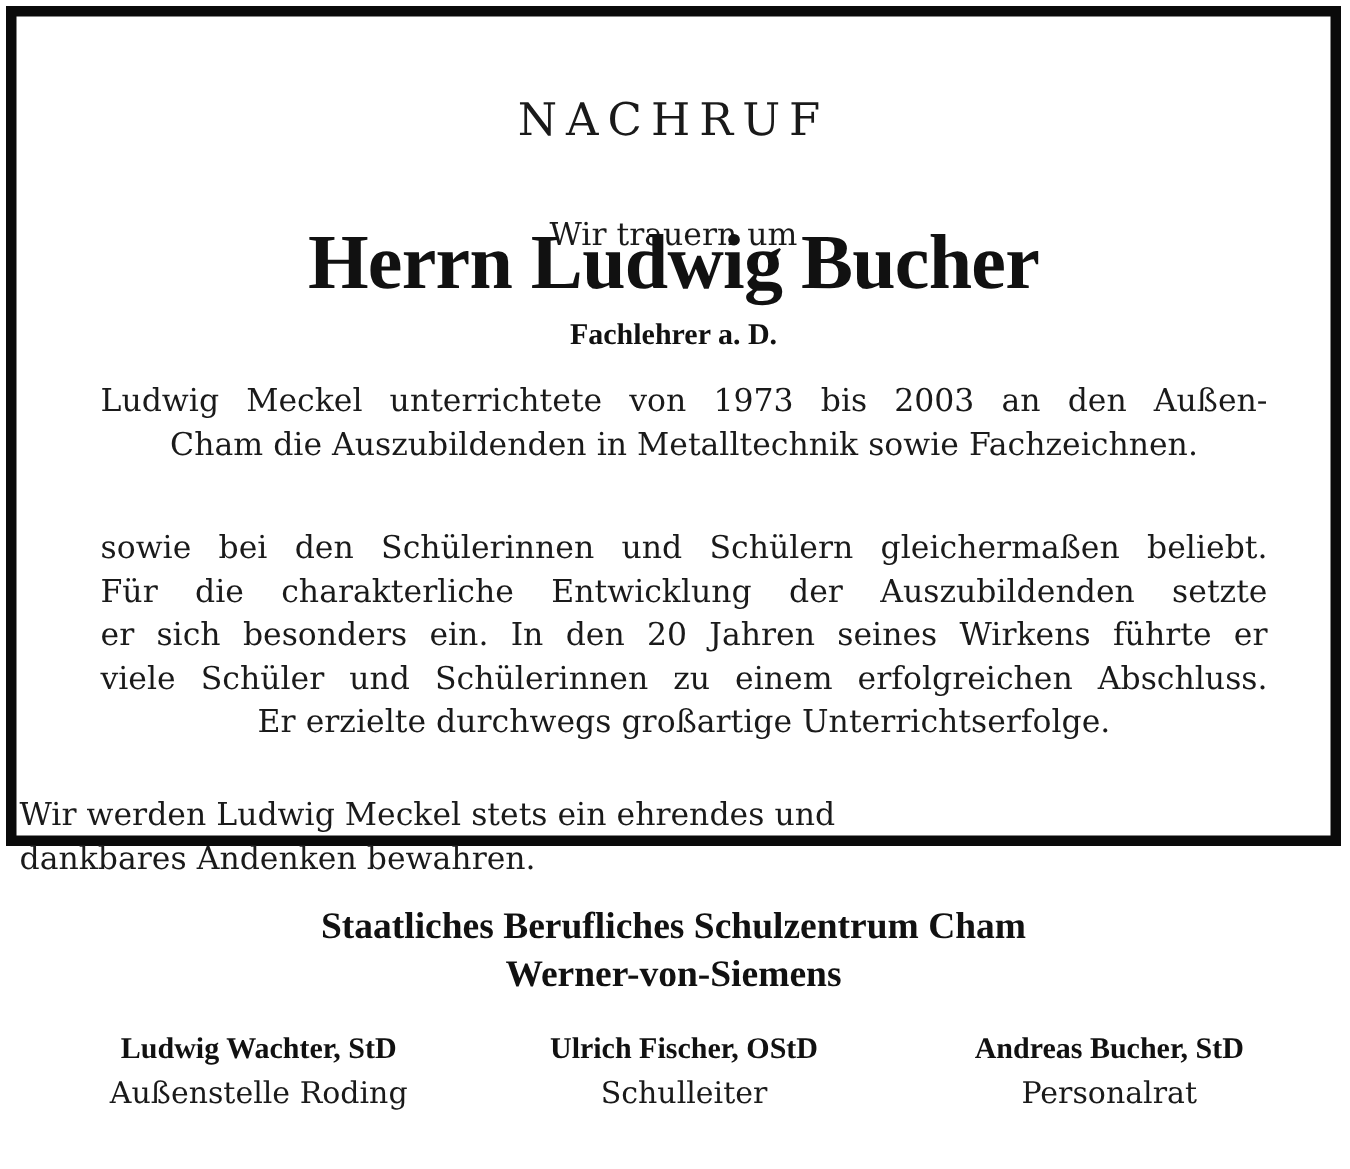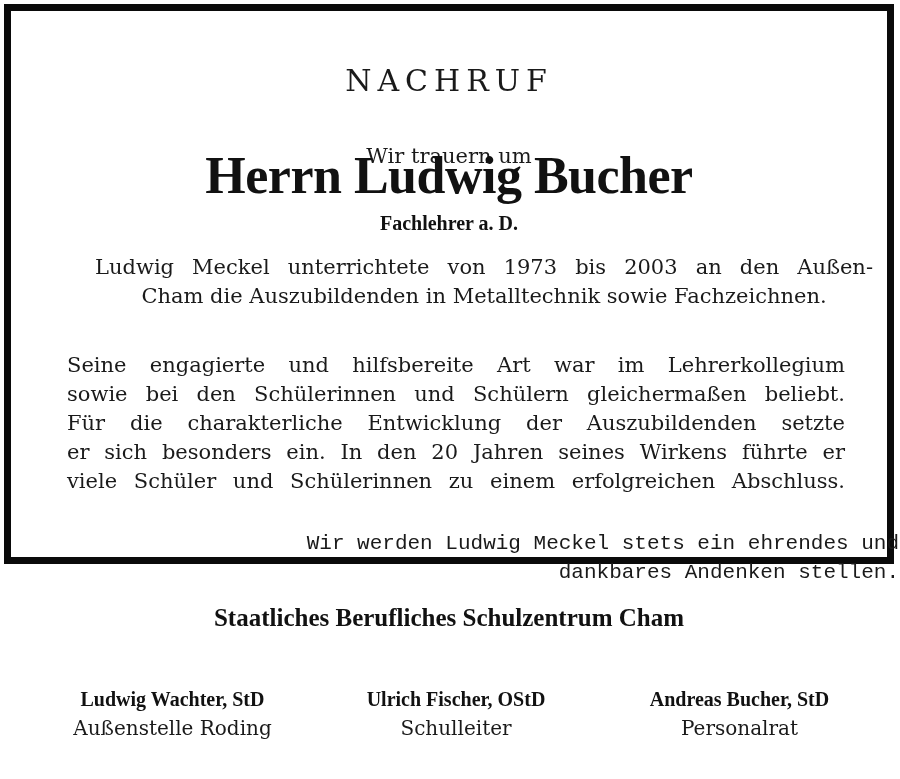--- a/index.html
+++ b/index.html
@@ -11,23 +11,23 @@
     .serif { font-family: "DejaVu Serif", "Liberation Serif", serif; color: #1a1a1a; }
     .cond { font-family: "Liberation Serif", "DejaVu Serif", serif; color: #111; }
     .center { position: absolute; left: 0; width: 100%; text-align: center; }
     .kicker { top: 52px; font-size: 30px; letter-spacing: 6px; font-weight: normal; }
     .intro { top: 98px; font-size: 21px; margin-top: 35px; }
     .name { top: 135px; font-size: 52px; font-weight: bold; letter-spacing: -0.5px; }
     .role { top: 201px; font-size: 20px; font-weight: bold; }
     .para { position: absolute; left: 56px; width: 778px; font-size: 21px; line-height: 29px; text-align: justify; }
     .para .line { display: block; text-align: justify; text-align-last: justify; white-space: nowrap; }
     .para .line.centered { text-align: left; text-align-last: center; }
-    .p1 { top: 242px; margin-left: 28px; }
+    .p1 { top: 242px; }
     .p2 { top: 340px; }
-    .closing { position: absolute; left: 12px; width: 100%; top: 518px; font-size: 21px; line-height: 29px; text-align: right; font-family: Liberation Mono, monospace; }
+    .closing { position: absolute; left: 2px; width: 100%; top: 518px; font-size: 21px; line-height: 29px; text-align: left; }
     .org { position: absolute; left: 0; width: 100%; top: 591px; font-size: 25px; line-height: 32px; text-align: center; font-weight: bold; }
     .signers { position: absolute; left: 20px; width: 850px; top: 674px; display: flex; justify-content: space-between; }
     .signer { text-align: center; width: 283px; }
     .signer-name { font-size: 20px; font-weight: bold; line-height: 28px; white-space: nowrap; }
     .signer-title { font-size: 20px; line-height: 30px; white-space: nowrap; }
   </style>
 </head>
 <body>
 
 <div class="frame">
@@ -36,34 +36,35 @@
   <div class="center intro serif">Wir trauern um</div>
   <div class="center name cond">Herrn Ludwig Bucher</div>
   <div class="center role cond">Fachlehrer a. D.</div>
 
   <div class="para p1 serif">
     <span class="line">Ludwig Meckel unterrichtete von 1973 bis 2003 an den Außen-</span>
     <span class="line centered">Cham die Auszubildenden in Metalltechnik sowie Fachzeichnen.</span>
   </div>
 
   <div class="para p2 serif">
-    <span class="line">Seine engagierte und hilfsbereite Art war im Lehrerkollegium</span>
     <span class="line">sowie bei den Schülerinnen und Schülern gleichermaßen beliebt.</span>
     <span class="line">Für die charakterliche Entwicklung der Auszubildenden setzte</span>
     <span class="line">er sich besonders ein. In den 20 Jahren seines Wirkens führte er</span>
     <span class="line">viele Schüler und Schülerinnen zu einem erfolgreichen Abschluss.</span>
+    <span class="line centered">Er erzielte durchwegs großartige Unterrichtserfolge.</span>
   </div>
 
   <div class="closing serif">
     <div>Wir werden Ludwig Meckel stets ein ehrendes und</div>
-    <div>dankbares Andenken stellen.</div>
+    <div>dankbares Andenken bewahren.</div>
   </div>
 
   <div class="org cond">
     <div>Staatliches Berufliches Schulzentrum Cham</div>
+    <div>Werner-von-Siemens</div>
   </div>
 
   <div class="signers">
     <div class="signer">
       <div class="signer-name cond">Ludwig Wachter, StD</div>
       <div class="signer-title serif">Außenstelle Roding</div>
     </div>
     <div class="signer">
       <div class="signer-name cond">Ulrich Fischer, OStD</div>
       <div class="signer-title serif">Schulleiter</div>

